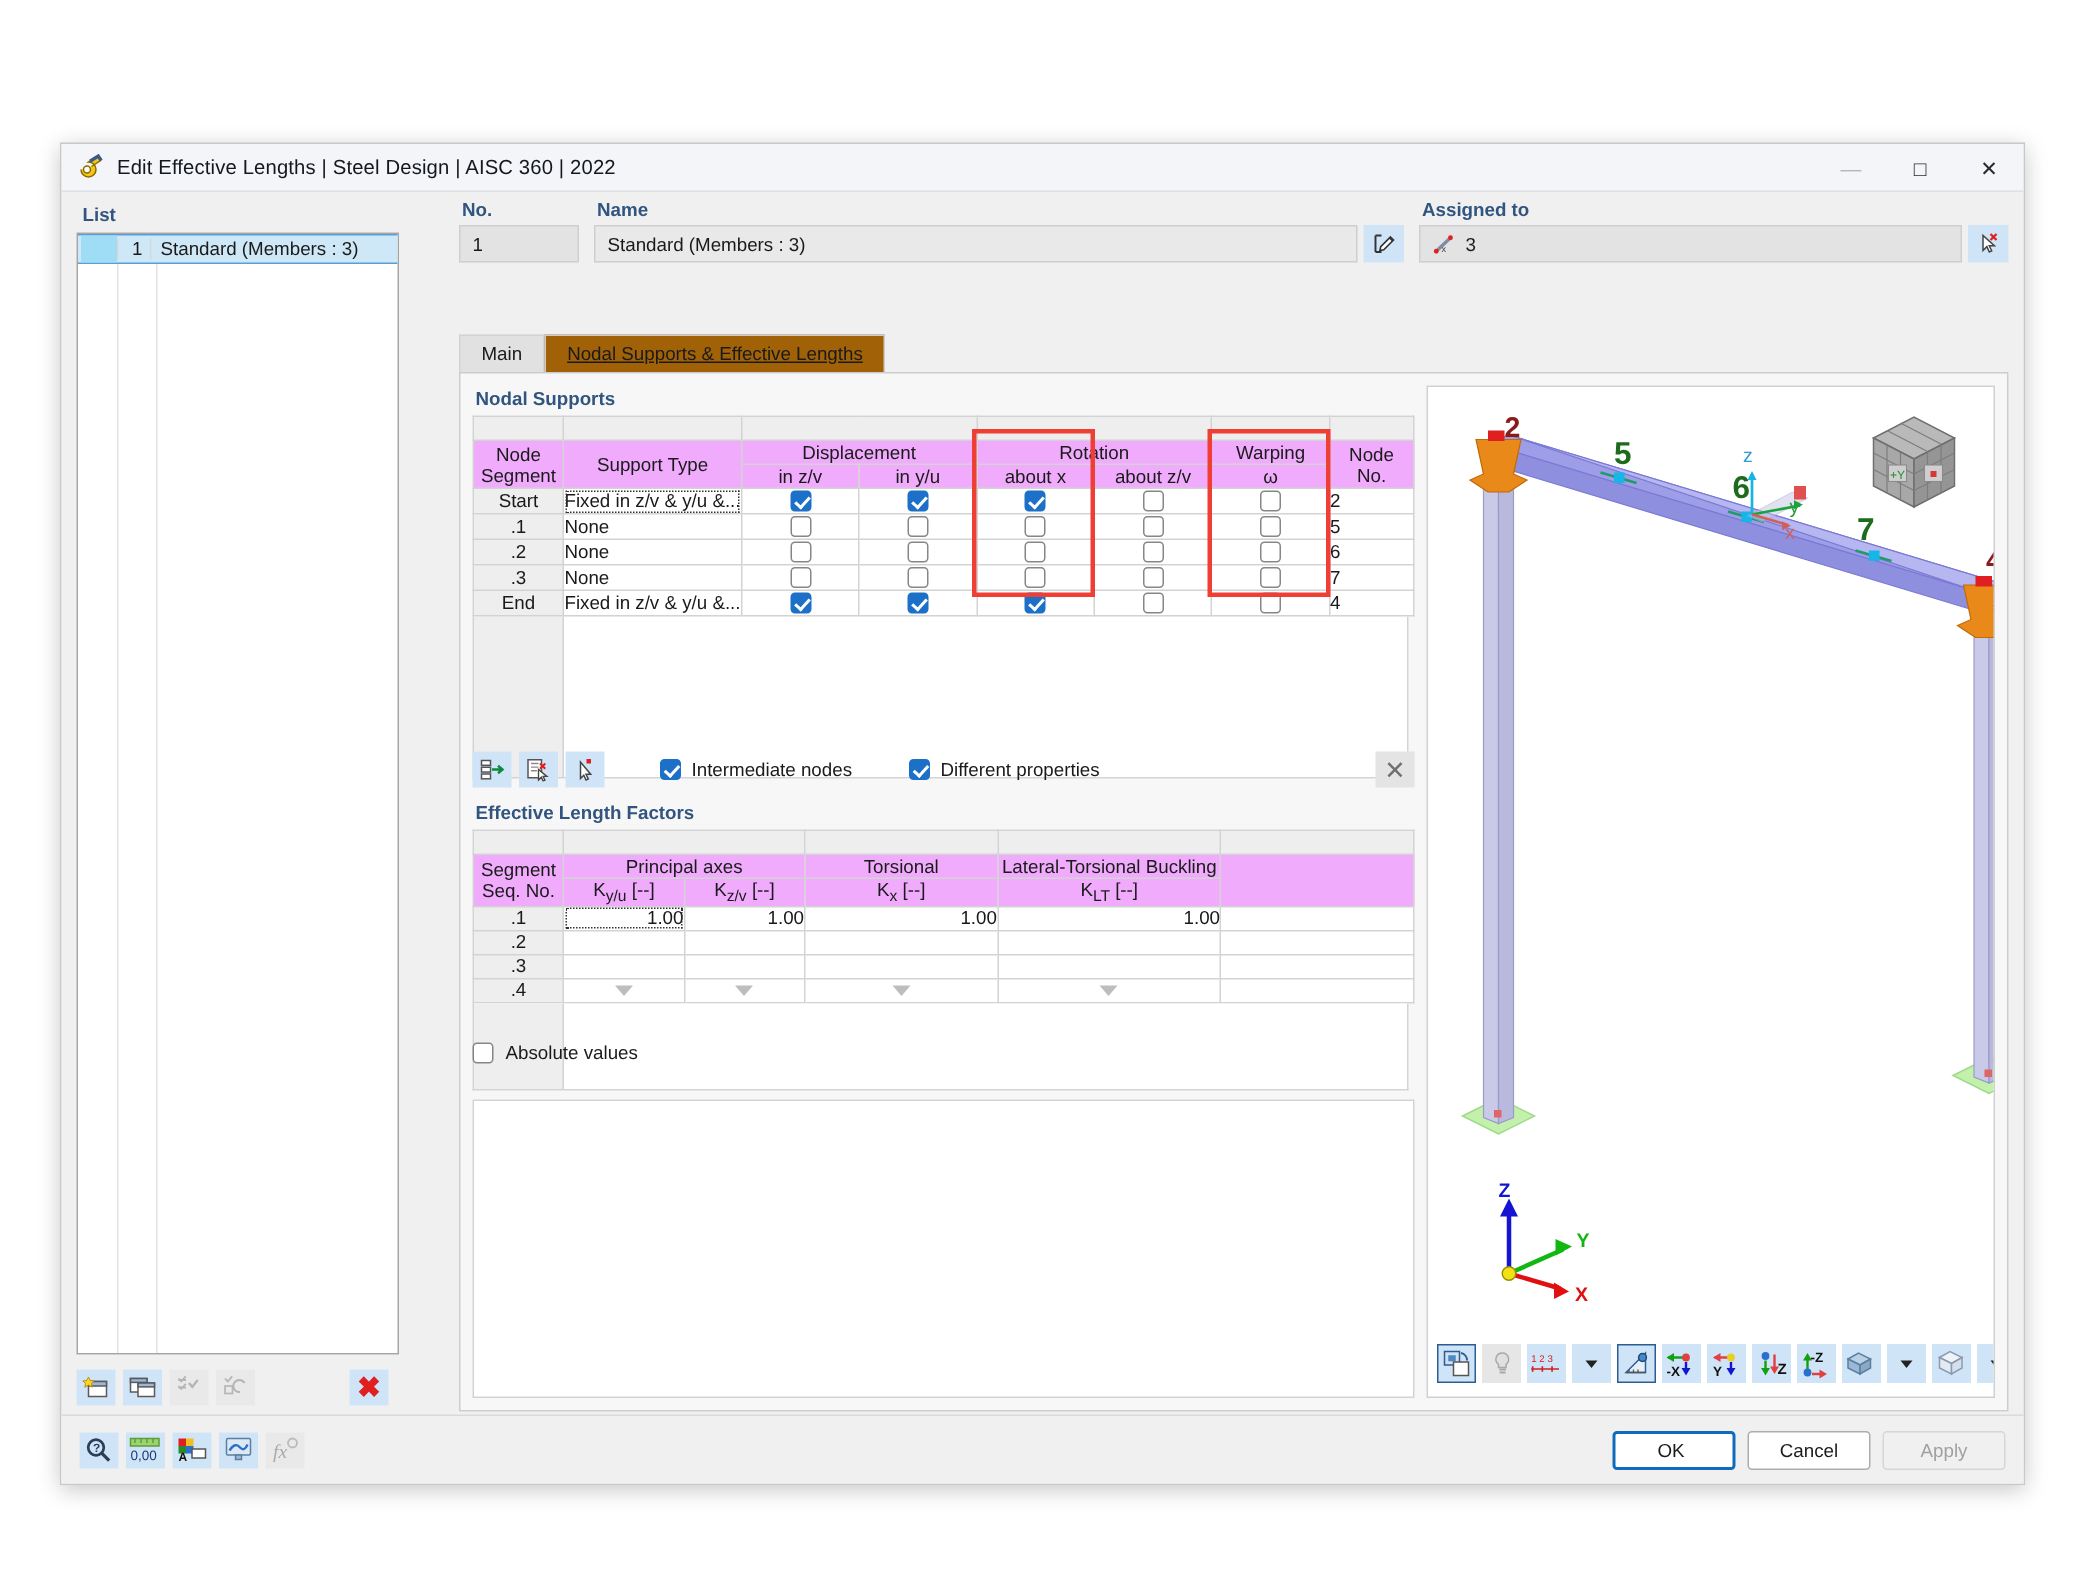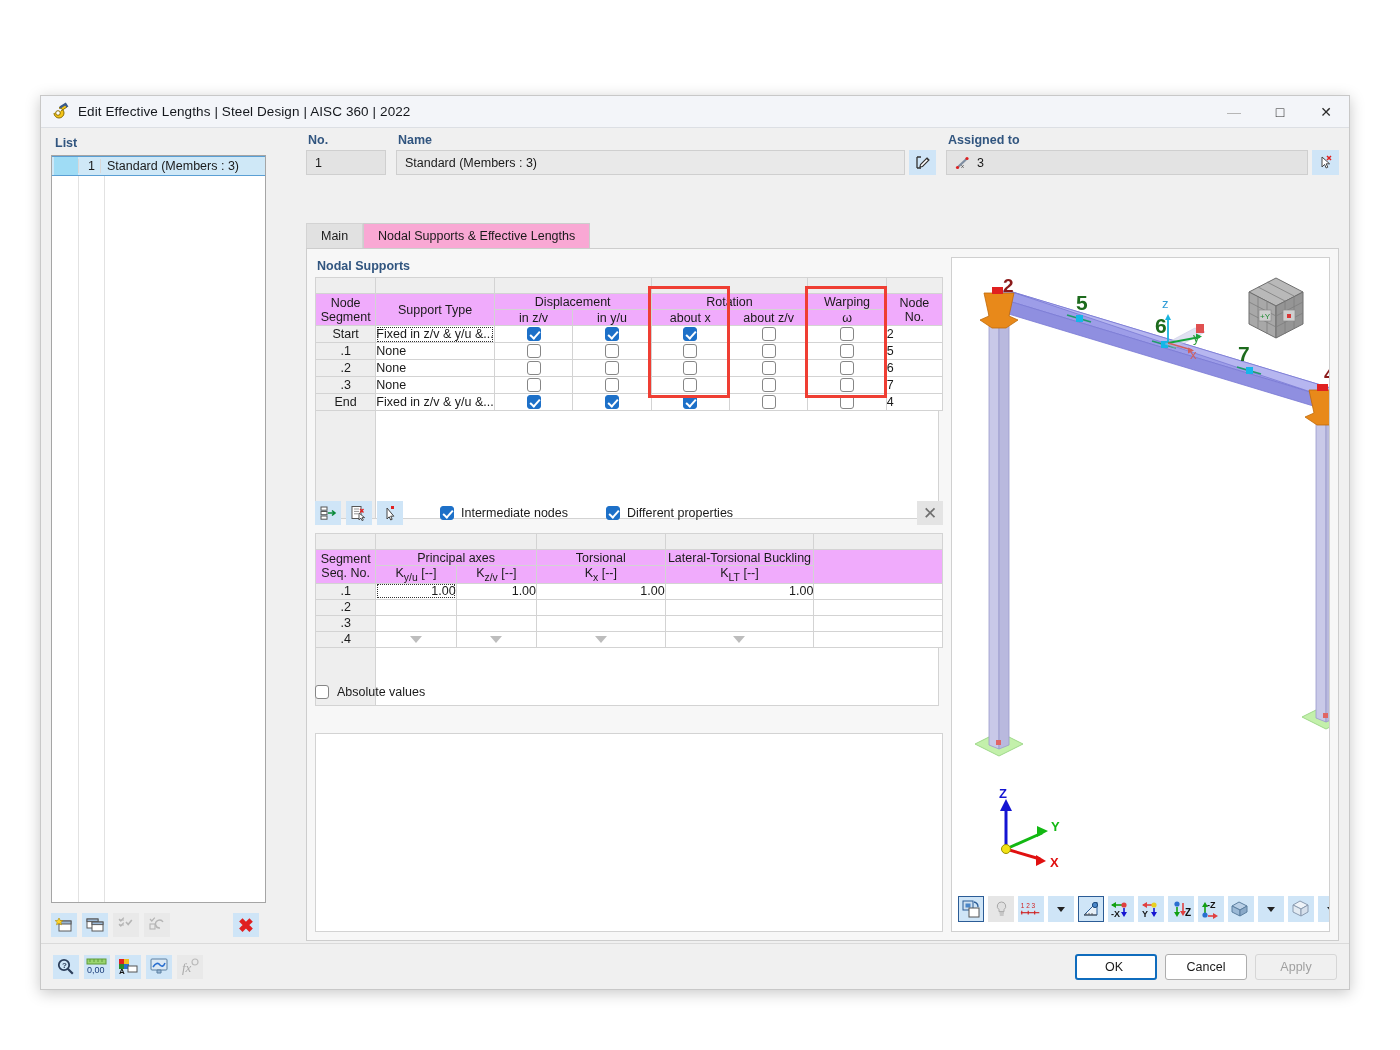--- a/index.html
+++ b/index.html
@@ -92,21 +92,21 @@
     display: flex; align-items: center; justify-content: center; cursor: pointer;
   }
 
   
   #tabstrip { position: absolute; left: 265px; top: 95px; right: 10px; height: 25px; }
   .tab {
     display: inline-flex; align-items: center; justify-content: center; height: 25px;
     padding: 0 14px; font-size: 12.5px; background: #e1e1e1; border: 1px solid #d3d3d3;
     border-bottom: none; cursor: pointer; vertical-align: bottom;
   }
-  .tab.active { background: #f9a8d4; border-color: #cdcdcd; }
+  .tab.active { background: #a16207; border-color: #cdcdcd; text-decoration: underline; }
 
   
   #content {
     position: absolute; left: 265px; top: 120px; right: 10px; bottom: 48px;
     background: #f7f7f7; border: 1px solid #cdcdcd;
   }
 
   
   #leftcol { position: absolute; left: 8px; top: 8px; width: 628px; bottom: 8px; }
 
@@ -145,21 +145,21 @@
   #midtools { position: absolute; left: 0; right: 0; top: 242px; height: 28px; display: flex; align-items: center; }
   .chkopt { display: flex; align-items: center; font-size: 12.5px; margin-right: 38px; }
   .chkopt .cb { margin-right: 7px; }
   .xbtn {
     margin-left: auto; width: 26px; height: 24px; background: #e4e4e4;
     display: flex; align-items: center; justify-content: center; color: #707070; font-size: 17px;
     cursor: pointer;
   }
 
   #elfsection { position: absolute; left: 0; right: 0; top: 276px; }
-  #abswrap { position: absolute; left: 0; top: 428px; display: flex; align-items: center; font-size: 12.5px; justify-content: center;}
+  #abswrap { position: absolute; left: 0; top: 438px; display: flex; align-items: center; font-size: 12.5px; justify-content: center;}
   #abswrap .cb { margin-right: 8px; }
   #bottompane {
     position: absolute; left: 0; right: 0; top: 476px; bottom: 0;
     background: #ffffff; border: 1px solid #d3d3d3;
   }
 
   .dd-arrow {
     width: 0; height: 0; border-left: 6px solid transparent; border-right: 6px solid transparent;
     border-top: 7px solid #bdbdbd; margin: 0 auto;
   }
@@ -554,20 +554,21 @@
             <span>Intermediate nodes</span>
           </div>
           <div class="chkopt">
             <span class="cb on"></span>
             <span>Different properties</span>
           </div>
           <div class="xbtn">✕</div>
         </div>
 
         <div id="elfsection">
+          <div class="sectionhdr">Effective Length Factors</div>
           <table class="grid">
             <colgroup>
               <col style="width:60px">
                 <col style="width:80px">
                 <col style="width:80px">
               <col style="width:128px">
                 <col style="width:148px">
                 <col style="width:128px">
             </colgroup>
             <tbody>

